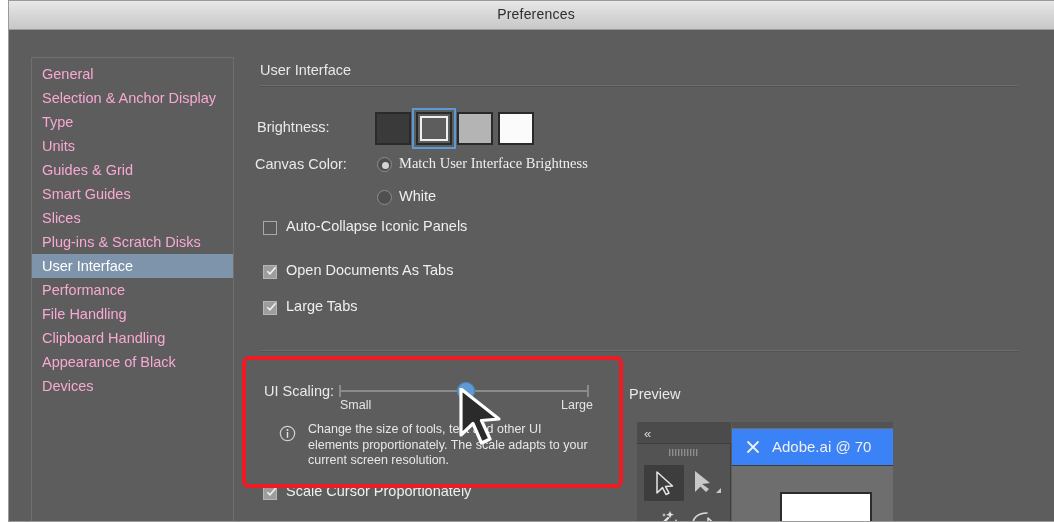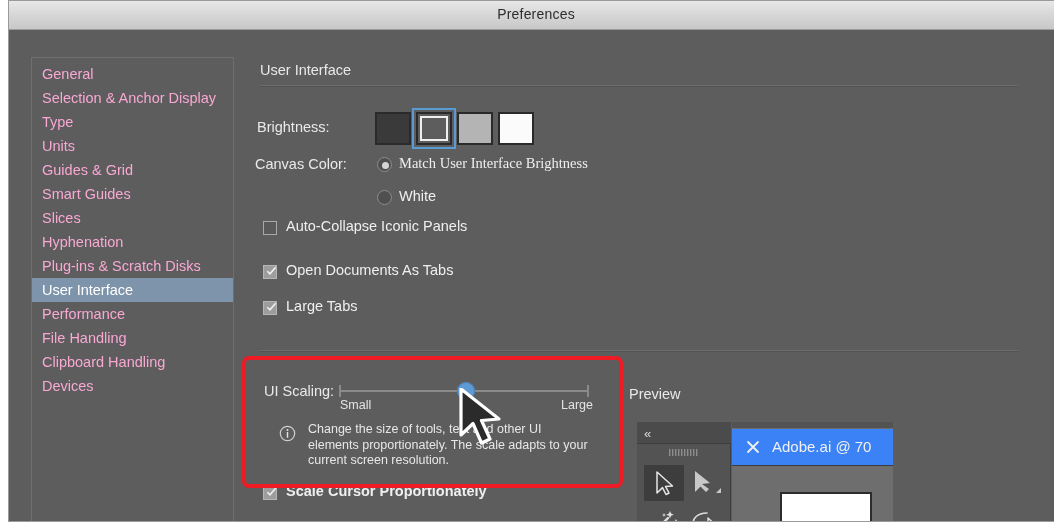--- a/index.html
+++ b/index.html
@@ -327,26 +327,26 @@
   <div id="dialog-body">
 
     <div id="sidebar">
       <div class="side-item"><span>General</span></div>
       <div class="side-item"><span>Selection &amp; Anchor Display</span></div>
       <div class="side-item"><span>Type</span></div>
       <div class="side-item"><span>Units</span></div>
       <div class="side-item"><span>Guides &amp; Grid</span></div>
       <div class="side-item"><span>Smart Guides</span></div>
       <div class="side-item"><span>Slices</span></div>
-      <div class="side-item"><span>Hyphenation</span></div>
       <div class="side-item"><span>Plug-ins &amp; Scratch Disks</span></div>
       <div class="side-item selected"><span>User Interface</span></div>
       <div class="side-item"><span>Performance</span></div>
       <div class="side-item"><span>File Handling</span></div>
       <div class="side-item"><span>Clipboard Handling</span></div>
+      <div class="side-item"><span>Appearance of Black</span></div>
       <div class="side-item"><span>Devices</span></div>
     </div>
 
     <div id="content">
 
       <div class="section-title">User Interface</div>
       <div class="hr" id="hr-top"></div>
 
       <div class="row-label" style="left:-1px; top:62px; width:112px;">Brightness:</div>
 
@@ -410,21 +410,21 @@
       </svg>
 
       <div id="scale-desc">Change the size of tools, text and other UI elements proportionately. The scale adapts to your current screen resolution.</div>
     </div>
 
     <div class="cb-box checked" style="left:254px; top:456px;">
       <svg class="cb-check" viewBox="0 0 12 12">
         <path d="M1.5 6.2 L4.3 9 L10.5 1.8" fill="none" stroke="#f2f2f2" stroke-width="1.7"></path>
       </svg>
     </div>
-    <div class="cb-label" style="left:277px; top:453px;font-weight:bold;">Scale Cursor Proportionately</div>
+    <div class="cb-label" style="left:277px; top:453px;">Scale Cursor Proportionately</div>
 
     <div id="preview-label">Preview</div>
 
     <div id="preview-wrap">
 
       <div id="prev-toolbar">
         <div id="prev-toolbar-head">
           <div class="chev">«</div>
         </div>
 

